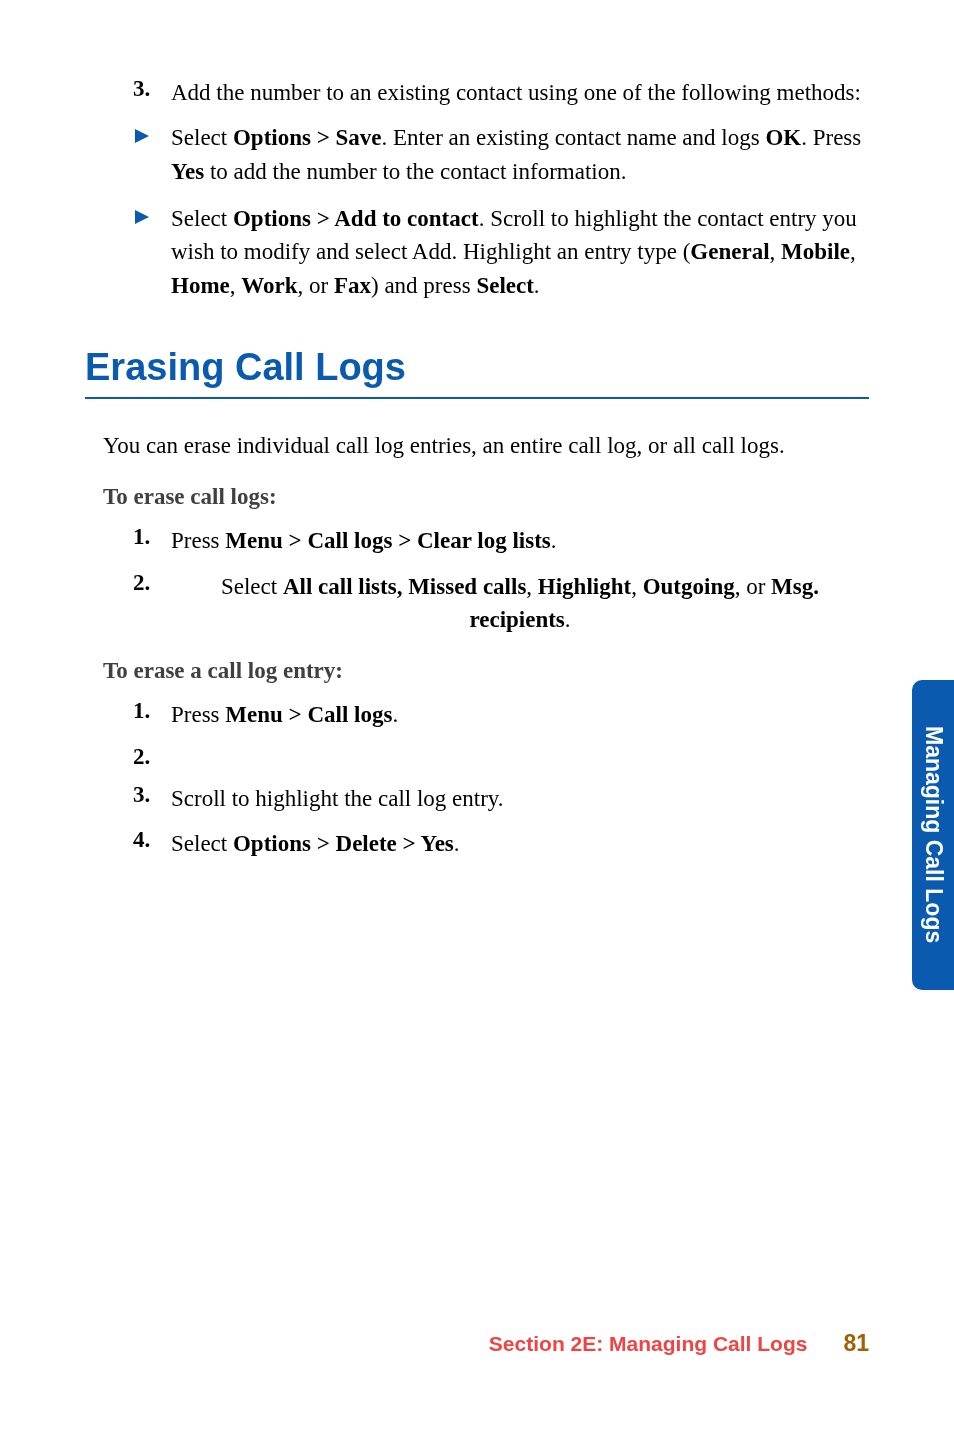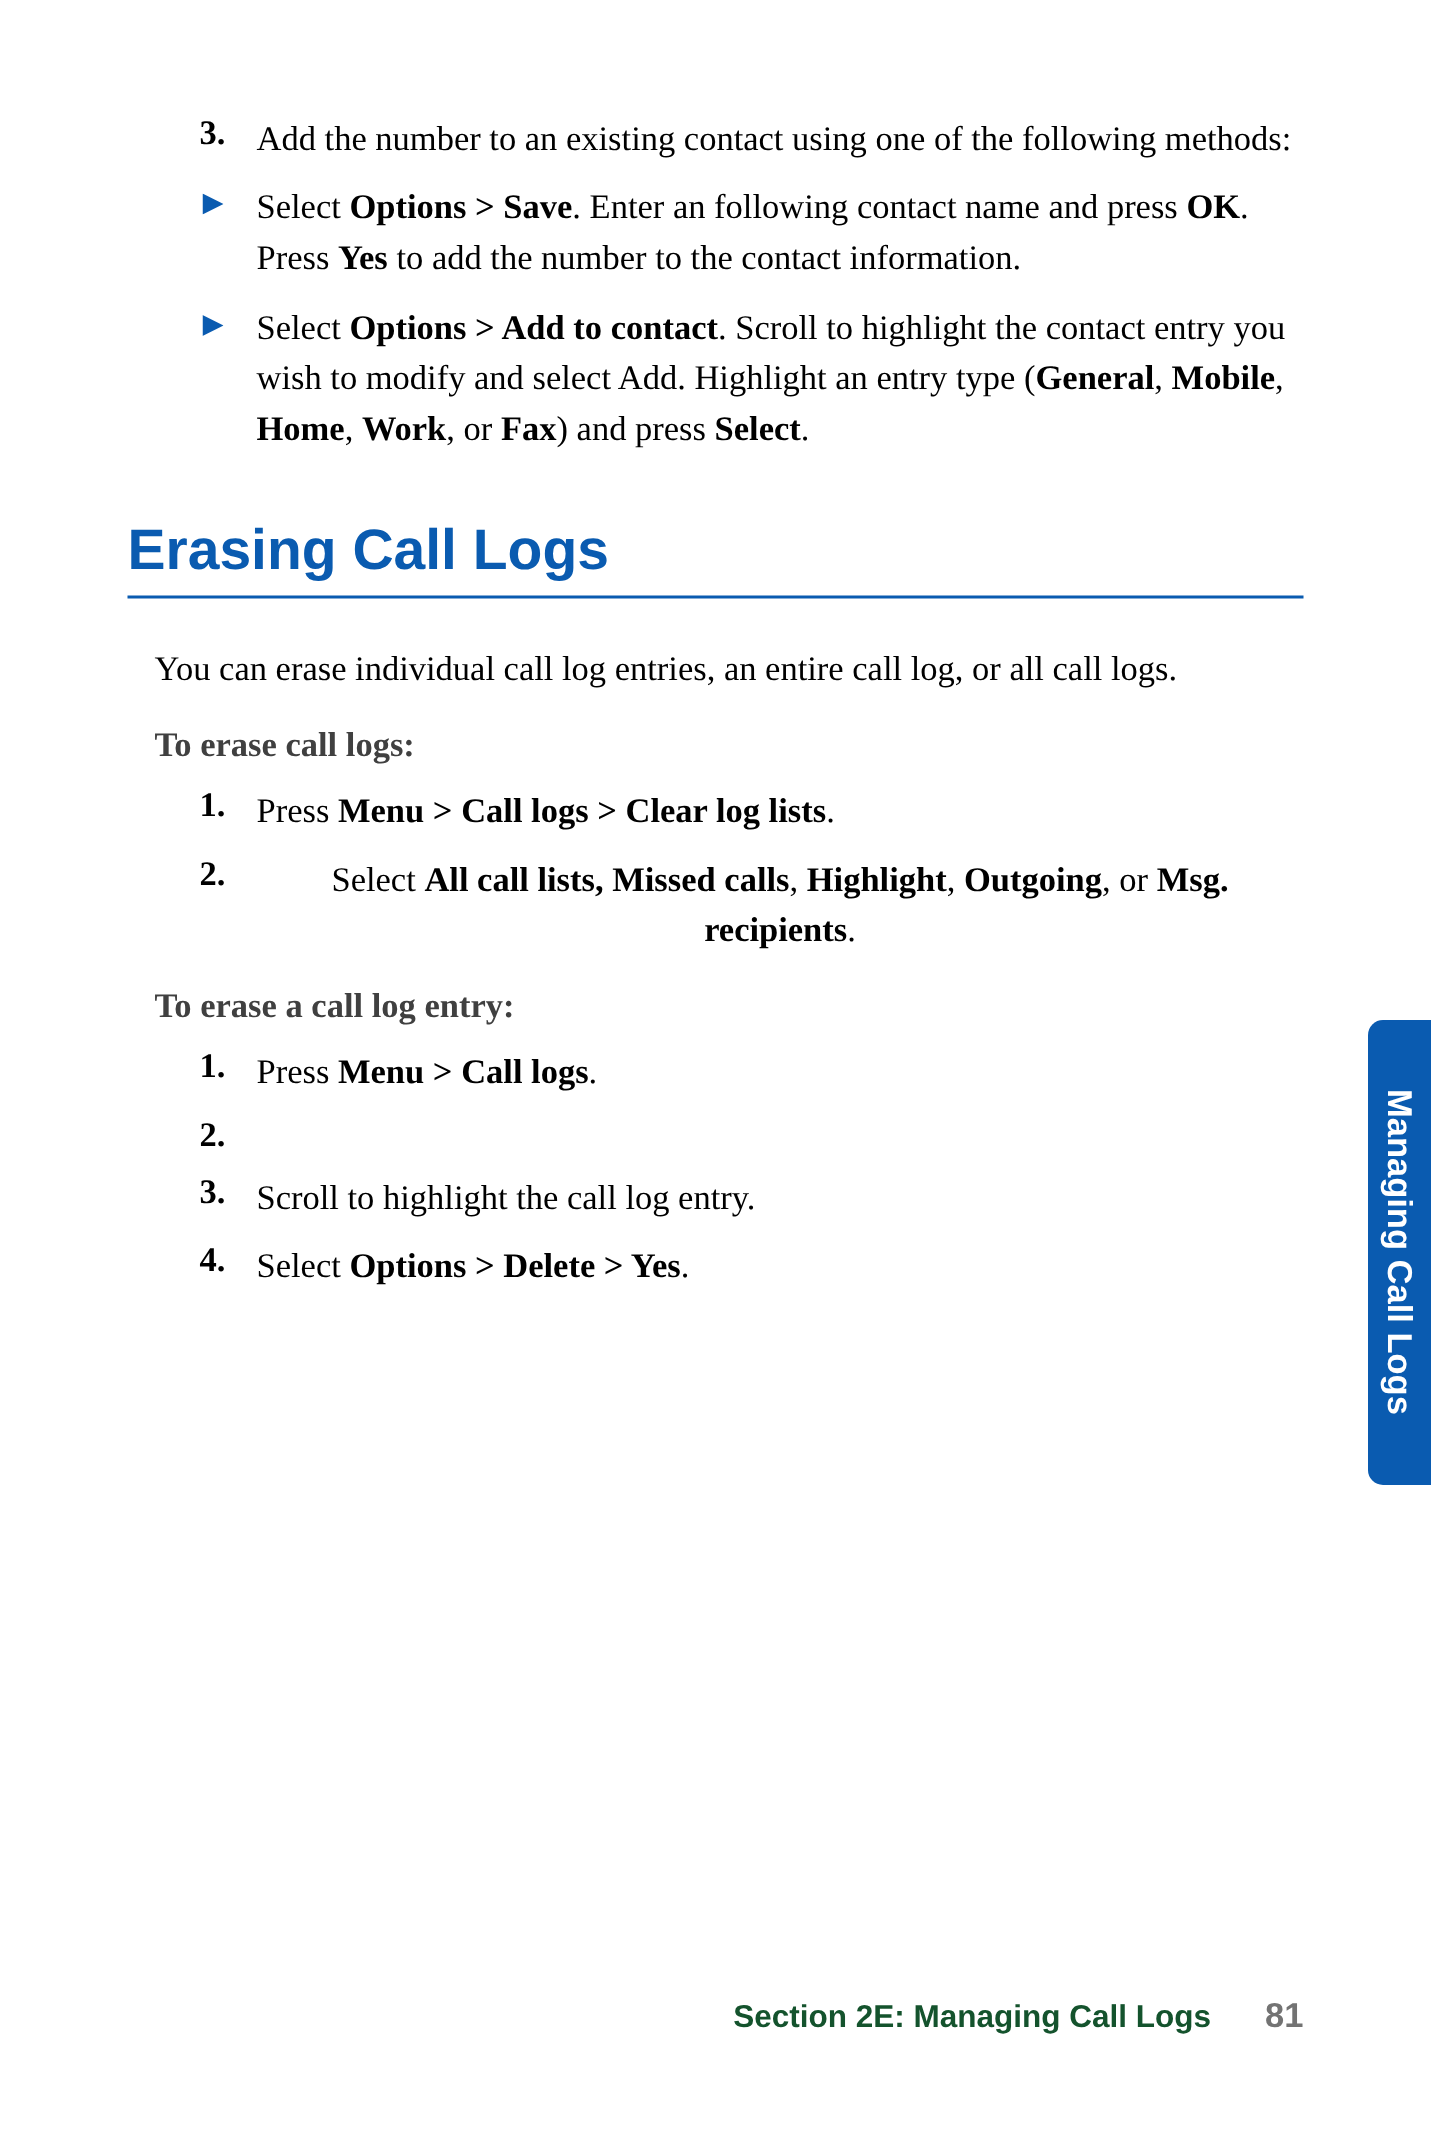--- a/index.html
+++ b/index.html
@@ -110,25 +110,25 @@
       position: absolute;
       bottom: 74px;
       right: 85px;
       font-size: 21px;
       font-weight: bold;
       display: flex;
       align-items: baseline;
       gap: 36px;
     }
     .footer-title {
-      color: #14532d;
+      color: #ef4444;
       font-family: Arial, Helvetica, sans-serif;
     }
     .footer-page {
-      color: #737373;
+      color: #a16207;
       font-family: Arial, Helvetica, sans-serif;
       font-size: 23px;
     }
   </style>
 </head>
 <body>
 
 <div class="content">
 
   <div class="num-list-item">
@@ -136,21 +136,21 @@
     <div class="num-text">Add the number to an existing contact using one of the following methods:</div>
   </div>
 
   <div class="bullet-item">
     <div class="triangle-marker">
       <svg width="14" height="14" viewBox="0 0 14 14">
           <polygon points="0,0 14,7 0,14" fill="#0a5bb0"></polygon>
         </svg>
     </div>
     <div class="bullet-text">
-      <span>Select </span><span class="bold">Options &gt; Save</span><span>. Enter an following contact name and press </span><span class="bold">OK</span><span>. Press </span><span class="bold">Yes</span><span> to add the number to the contact information.</span>
+      <span>Select </span><span class="bold">Options &gt; Save</span><span>. Enter an existing contact name and logs </span><span class="bold">OK</span><span>. Press </span><span class="bold">Yes</span><span> to add the number to the contact information.</span>
     </div>
   </div>
 
   <div class="bullet-item">
     <div class="triangle-marker">
       <svg width="14" height="14" viewBox="0 0 14 14">
           <polygon points="0,0 14,7 0,14" fill="#0a5bb0"></polygon>
         </svg>
     </div>
     <div class="bullet-text">

